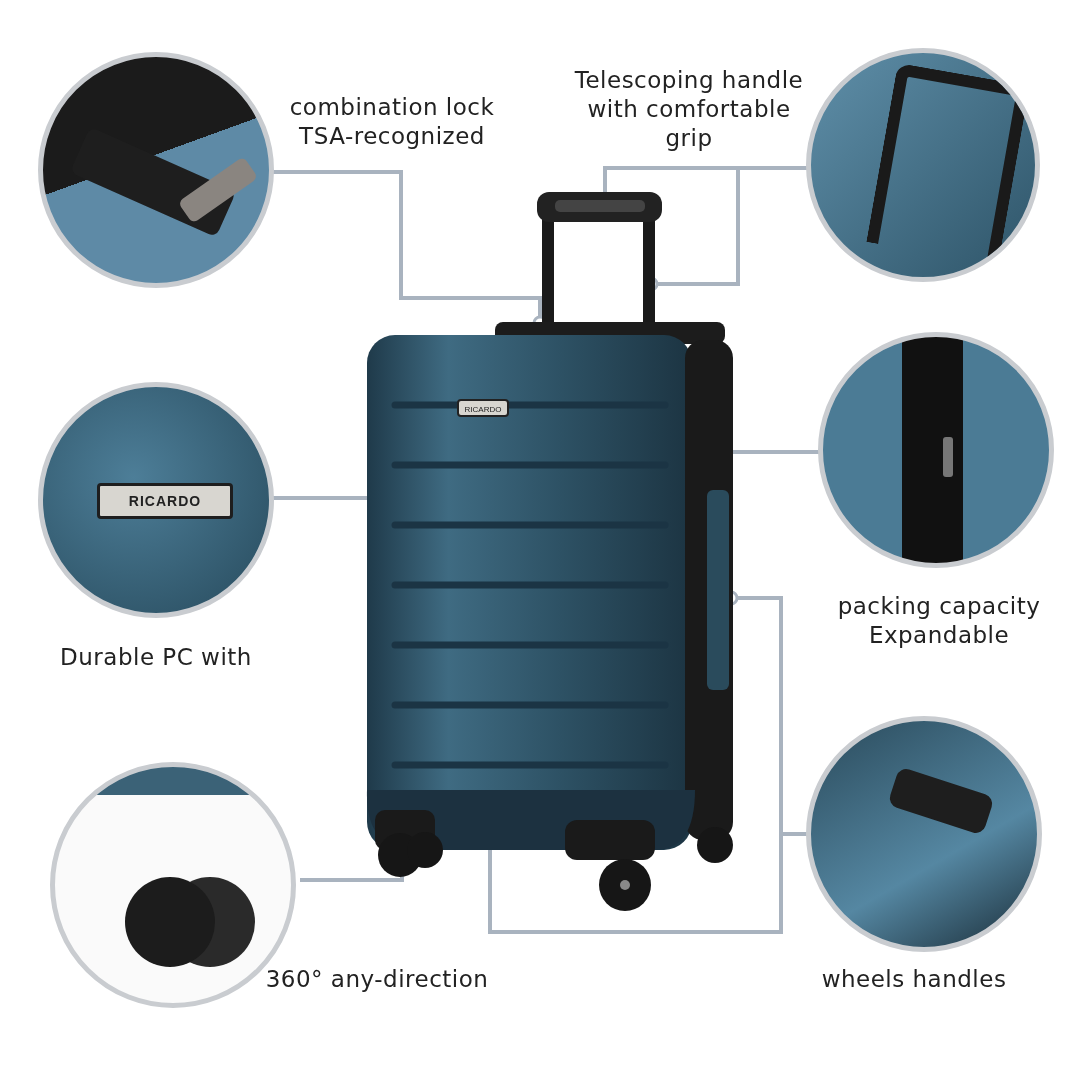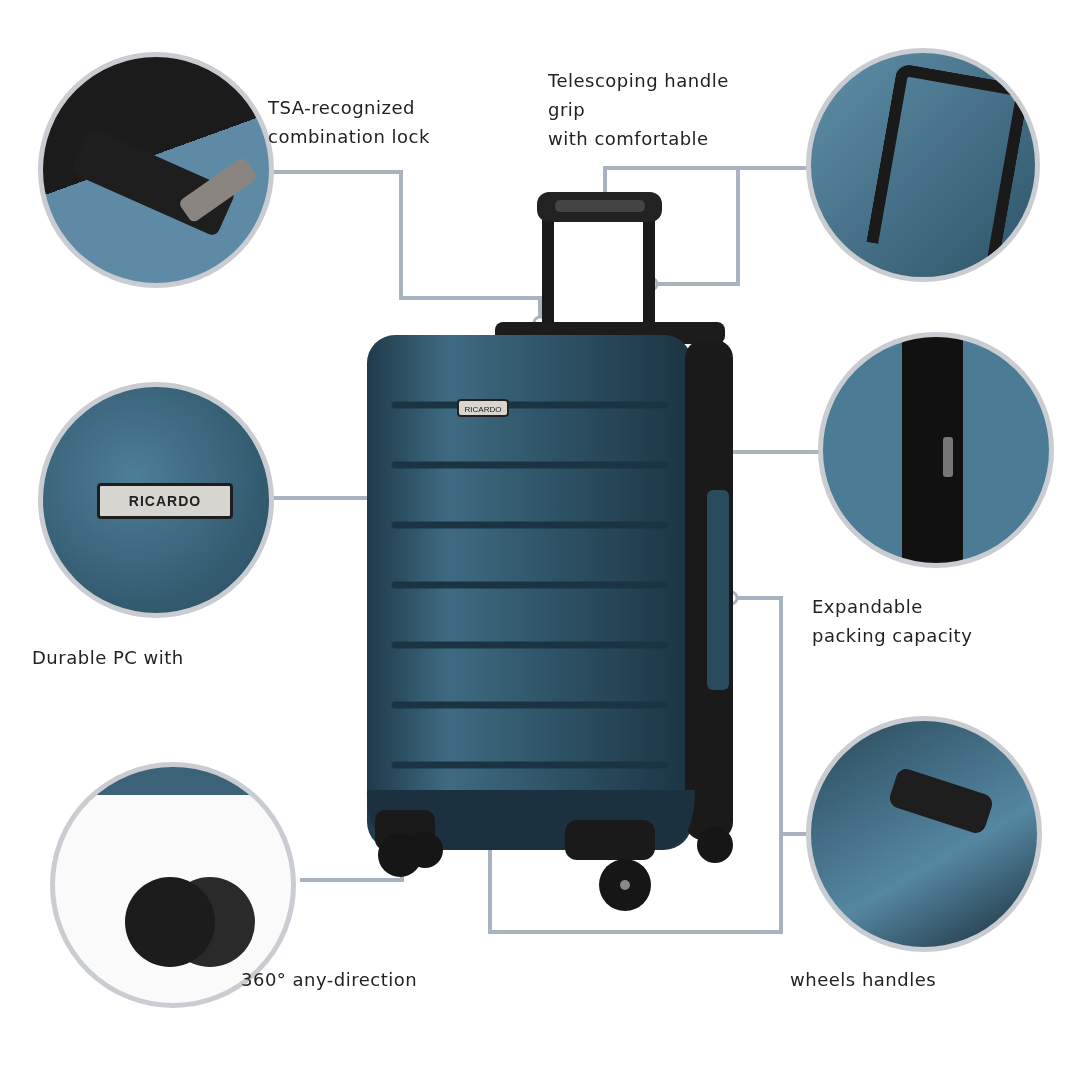--- a/index.html
+++ b/index.html
@@ -1,17 +1,17 @@
 <!DOCTYPE html>
 <html><head>
 <meta charset="utf-8">
 <style>
   html,body{margin:0;padding:0;background:#fff;}
   body{width:1080px;height:1080px;position:relative;overflow:hidden;font-family:"DejaVu Sans","Liberation Sans",sans-serif;color:#222;}
-  .label{position:absolute;text-align:left;font-size:18px;line-height:29px;letter-spacing:0.5px;color:#222;}
+  .label{position:absolute;text-align:center;font-size:23px;line-height:29px;letter-spacing:0.5px;color:#222;}
   .label span{display:block;}
   .circle{position:absolute;border-radius:50%;border:5px solid #c9ccd0;overflow:hidden;box-sizing:border-box;}
   svg.lines{position:absolute;left:0;top:0;}
 </style>
 </head>
 <body>
 
 <svg class="lines" width="1080" height="1080">
   <g stroke="#a9b3bf" stroke-width="4" fill="none">
     <polyline points="268,172 401,172 401,298 540,298 540,322"></polyline>
@@ -91,33 +91,33 @@
   <div style="position:absolute;left:120px;top:100px;width:10px;height:40px;background:#777;border-radius:3px;"></div>
 </div>
 <div class="circle" style="left:50px;top:762px;width:246px;height:246px;background:linear-gradient(180deg,#3b6277 0 12%,#fafafa 12% 100%);">
   <div style="position:absolute;left:70px;top:110px;width:90px;height:90px;border-radius:50%;background:#1c1c1c;box-shadow:40px 0 0 #2a2a2a;"></div>
 </div>
 <div class="circle" style="left:806px;top:716px;width:236px;height:236px;background:linear-gradient(150deg,#2a4a5b,#5587a2 60%,#1a2d38);">
   <div style="position:absolute;left:80px;top:60px;width:100px;height:40px;background:#1e1e1e;border-radius:10px;transform:rotate(18deg);"></div>
 </div>
 
 <div class="label" style="left:268px;top:93px;width:248px;">
+  <span>combination lock</span>
   <span>TSA-recognized</span>
-  <span>combination lock</span>
 </div>
 <div class="label" style="left:548px;top:66px;width:282px;">
   <span>Telescoping handle</span>
+  <span>with comfortable</span>
   <span>grip</span>
-  <span>with comfortable</span>
 </div>
 <div class="label" style="left:32px;top:643px;width:248px;">
   <span>Durable PC with</span>
 </div>
 <div class="label" style="left:812px;top:592px;width:254px;">
+  <span>packing capacity</span>
   <span>Expandable</span>
-  <span>packing capacity</span>
 </div>
 <div class="label" style="left:241px;top:965px;width:272px;">
   <span>360° any-direction</span>
 </div>
 <div class="label" style="left:790px;top:965px;width:248px;">
   <span>wheels handles</span>
 </div>
 
 </body></html>

